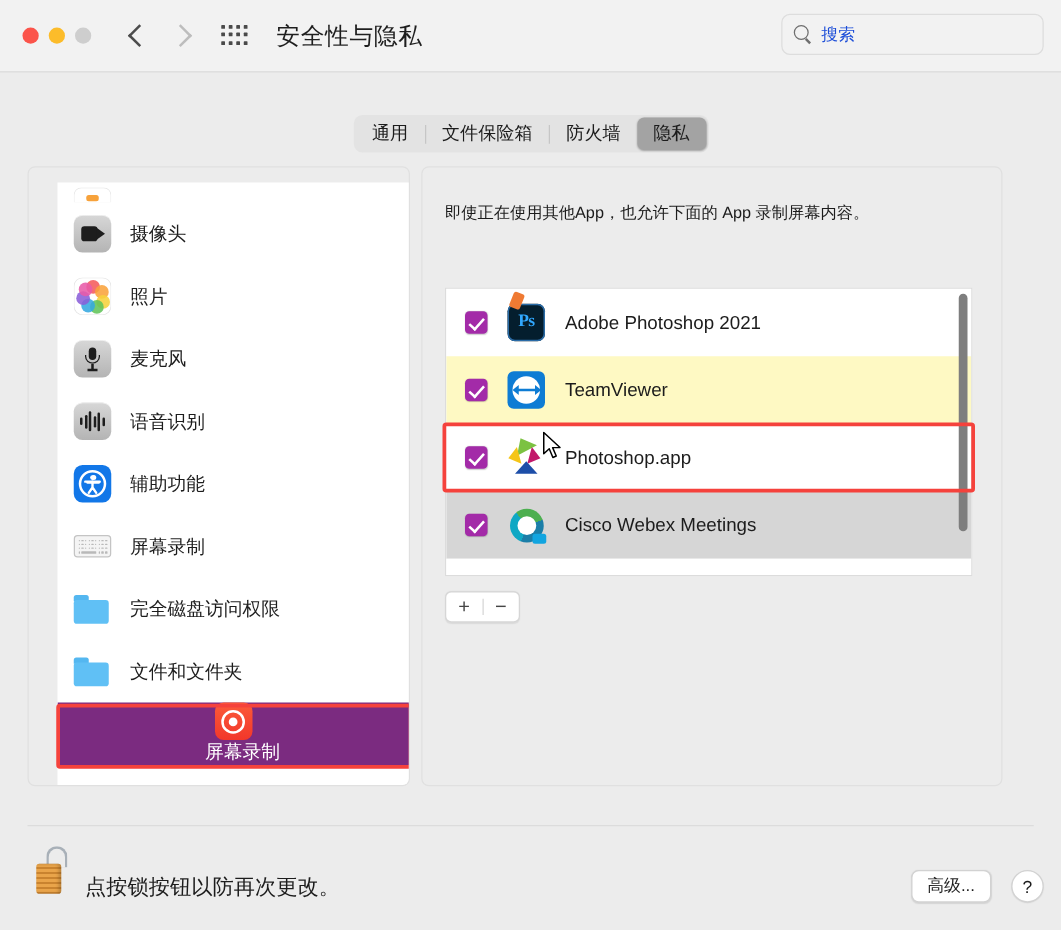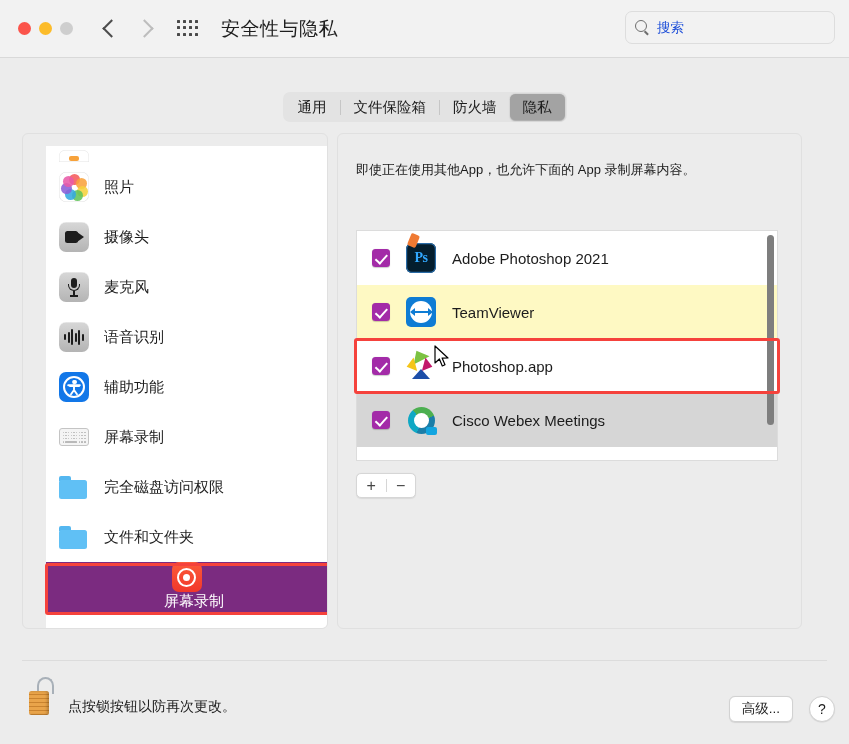--- a/index.html
+++ b/index.html
@@ -242,21 +242,21 @@
   .lock .shackle {
     position:absolute; left:8px; top:0; width:17px; height:17px;
     border: 2.6px solid #a8b0b8; border-bottom: none; border-radius: 9px 9px 0 0;
     border-right-color: #a8b0b8;
   }
   .lock .body {
     position:absolute; left:0; top:14px; width:20px; height:24px;
     background: repeating-linear-gradient(180deg,#e9a44a 0 2.6px,#c9832f 2.6px 4px);
     border-radius: 2.5px; box-shadow: inset -2px 0 3px rgba(0,0,0,0.2);
   }
-  .locktext { position:absolute; left: 68px; top: 38px; font-size:14px; color:#1c1c1c; }
+  .locktext { position:absolute; left: 68px; top: 38px; font-size:17px; color:#1c1c1c; }
   .btn-adv {
     position:absolute; right: 56px; top: 36px;
     height: 26px; padding: 0 12px;
     background:#fff; border:1px solid #d2d2d2; border-radius:6px;
     font-size:13.5px; color:#1c1c1c; display:flex; align-items:center;
     box-shadow: 0 0.5px 1px rgba(0,0,0,0.1);
   }
   .btn-help {
     position:absolute; right: 14px; top: 36px;
     width: 26px; height: 26px; border-radius: 50%;
@@ -316,37 +316,37 @@
   </div>
 
   <div class="sidebar">
     <div class="sidelist">
 
       <div class="siderow partial">
         <div class="ic-partial-top"></div>
       </div>
 
       <div class="siderow">
+        <div class="ico ic-grayapp">
+          <div class="camshape"></div>
+        </div>
+        <div class="lbl">摄像头</div>
+      </div>
+
+      <div class="siderow">
         <div class="ico ic-photos">
           <div class="pet" style="background:#f55b5b;left:10px;top:2px;"></div>
           <div class="pet" style="background:#f9a33c;left:17px;top:6px;"></div>
           <div class="pet" style="background:#f6d13c;left:18px;top:14px;"></div>
           <div class="pet" style="background:#62c45a;left:13px;top:18px;"></div>
           <div class="pet" style="background:#35a8e0;left:6px;top:17px;"></div>
           <div class="pet" style="background:#8a5ed8;left:2px;top:11px;"></div>
           <div class="pet" style="background:#e85ba8;left:4px;top:4px;"></div>
         </div>
         <div class="lbl">照片</div>
-      </div>
-
-      <div class="siderow">
-        <div class="ico ic-grayapp">
-          <div class="camshape"></div>
-        </div>
-        <div class="lbl">摄像头</div>
       </div>
 
       <div class="siderow">
         <div class="ico ic-grayapp">
           <div class="micshape">
               <i class="cap"></i>
               <i class="arc"></i>
               <i class="stem"></i>
               <i class="base"></i>
             </div>

